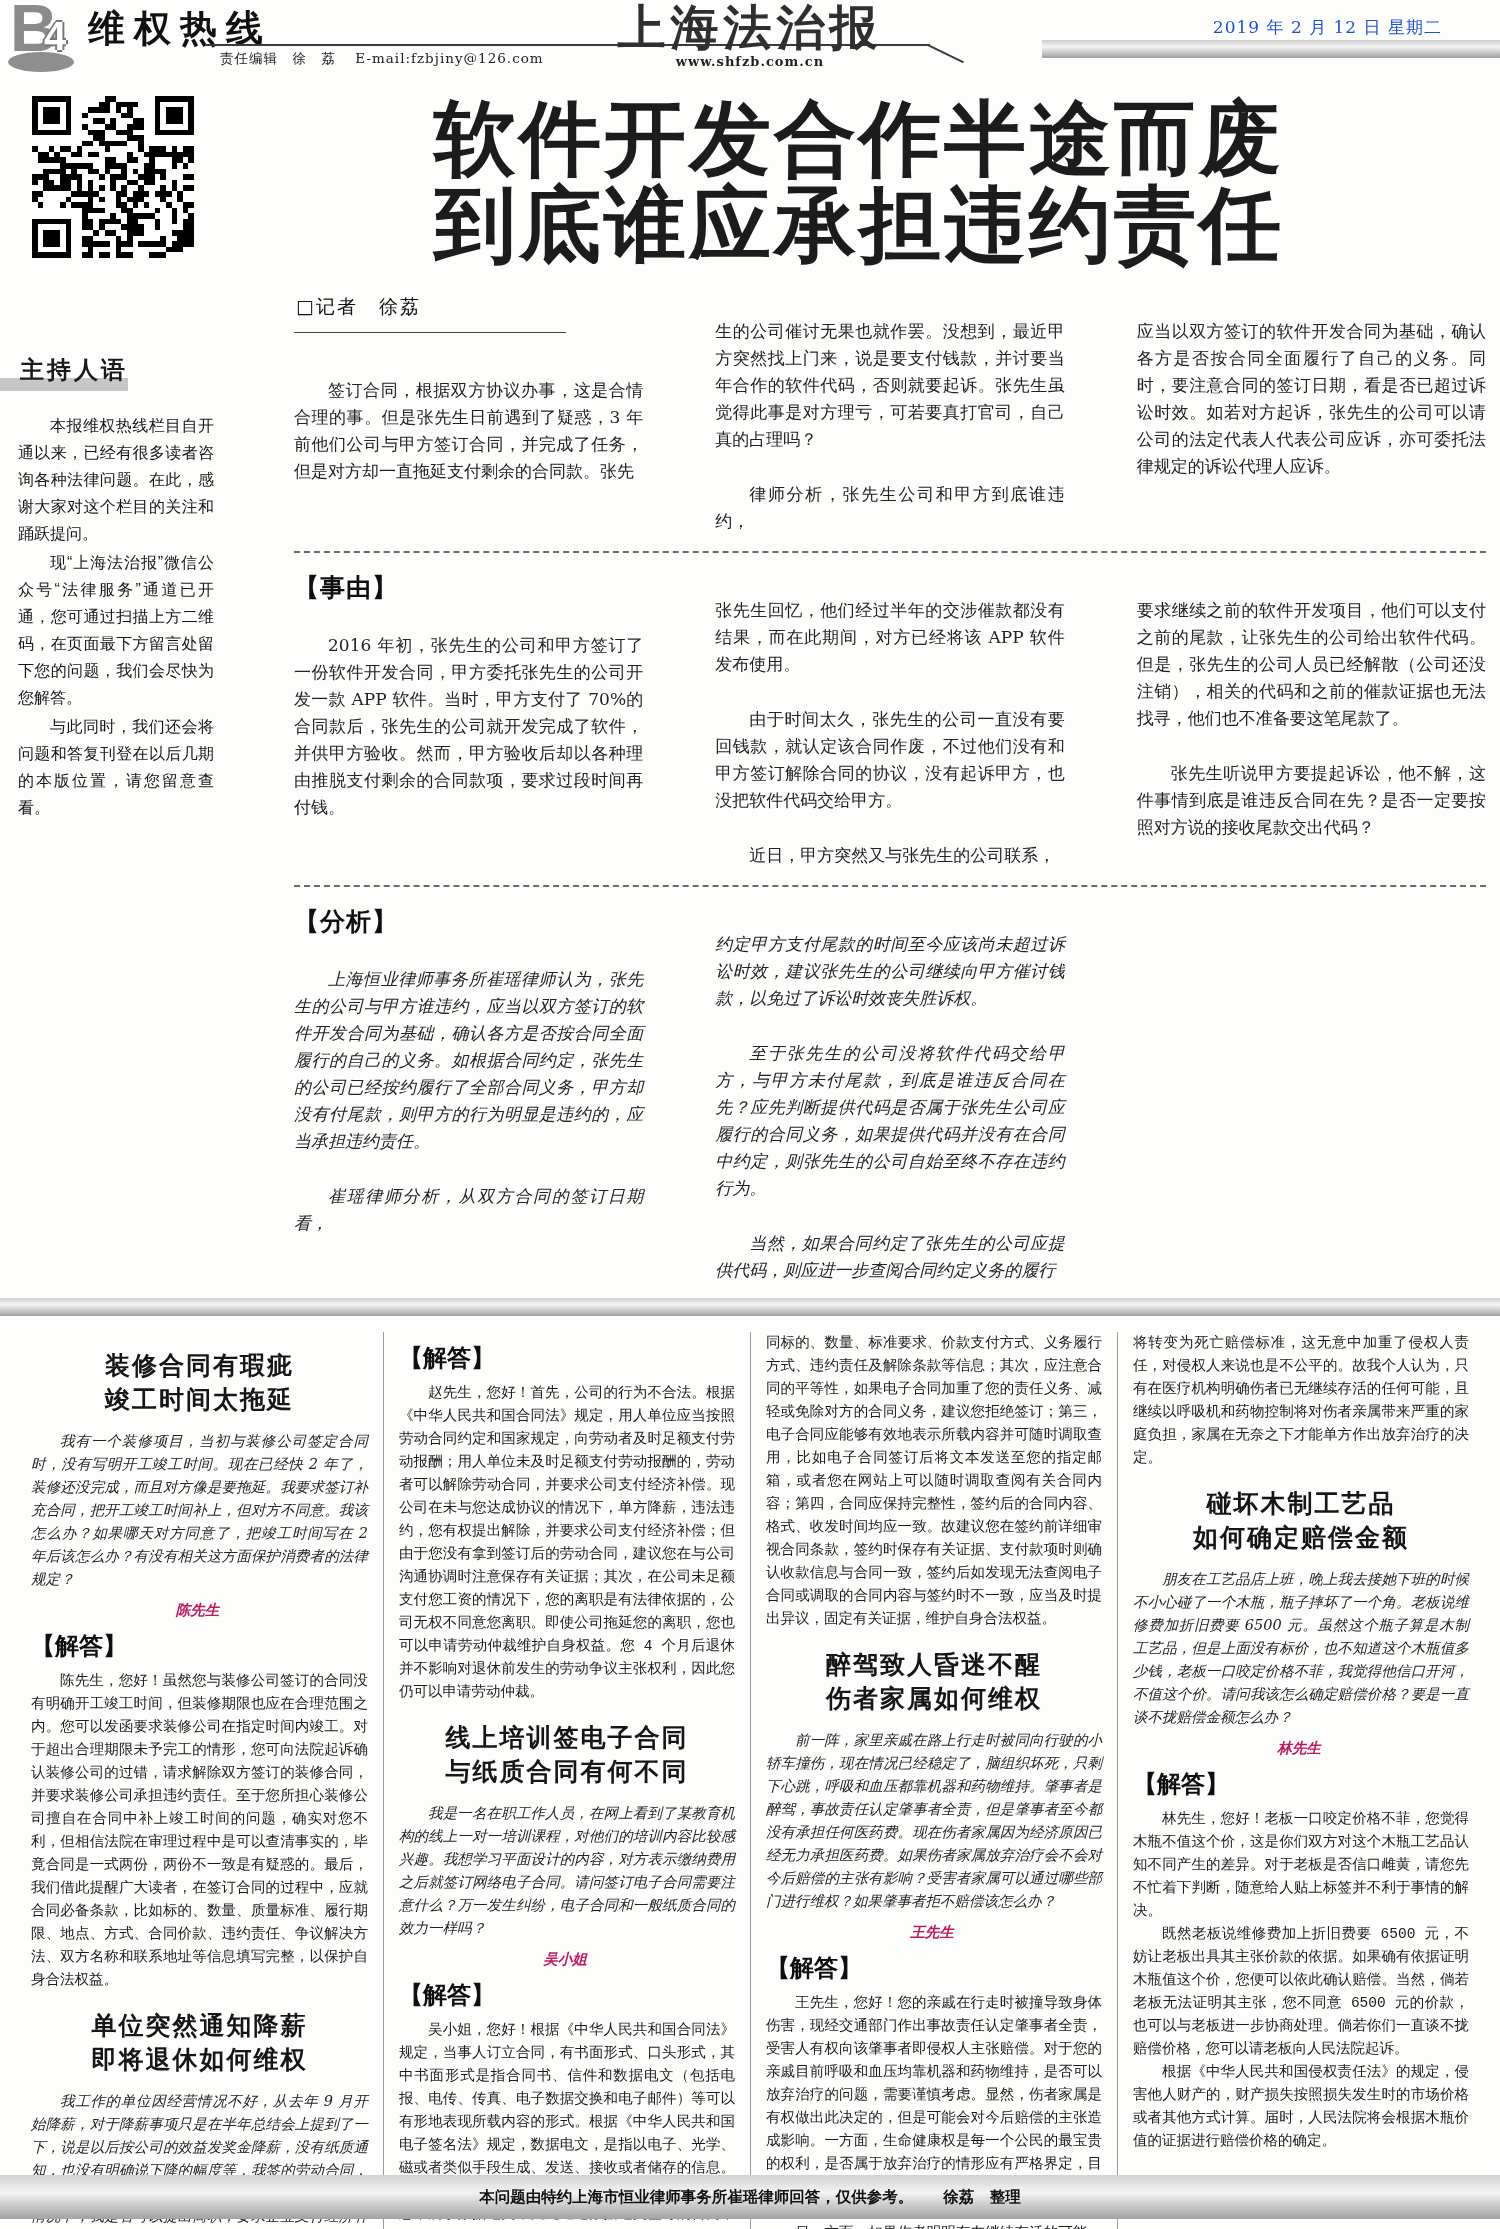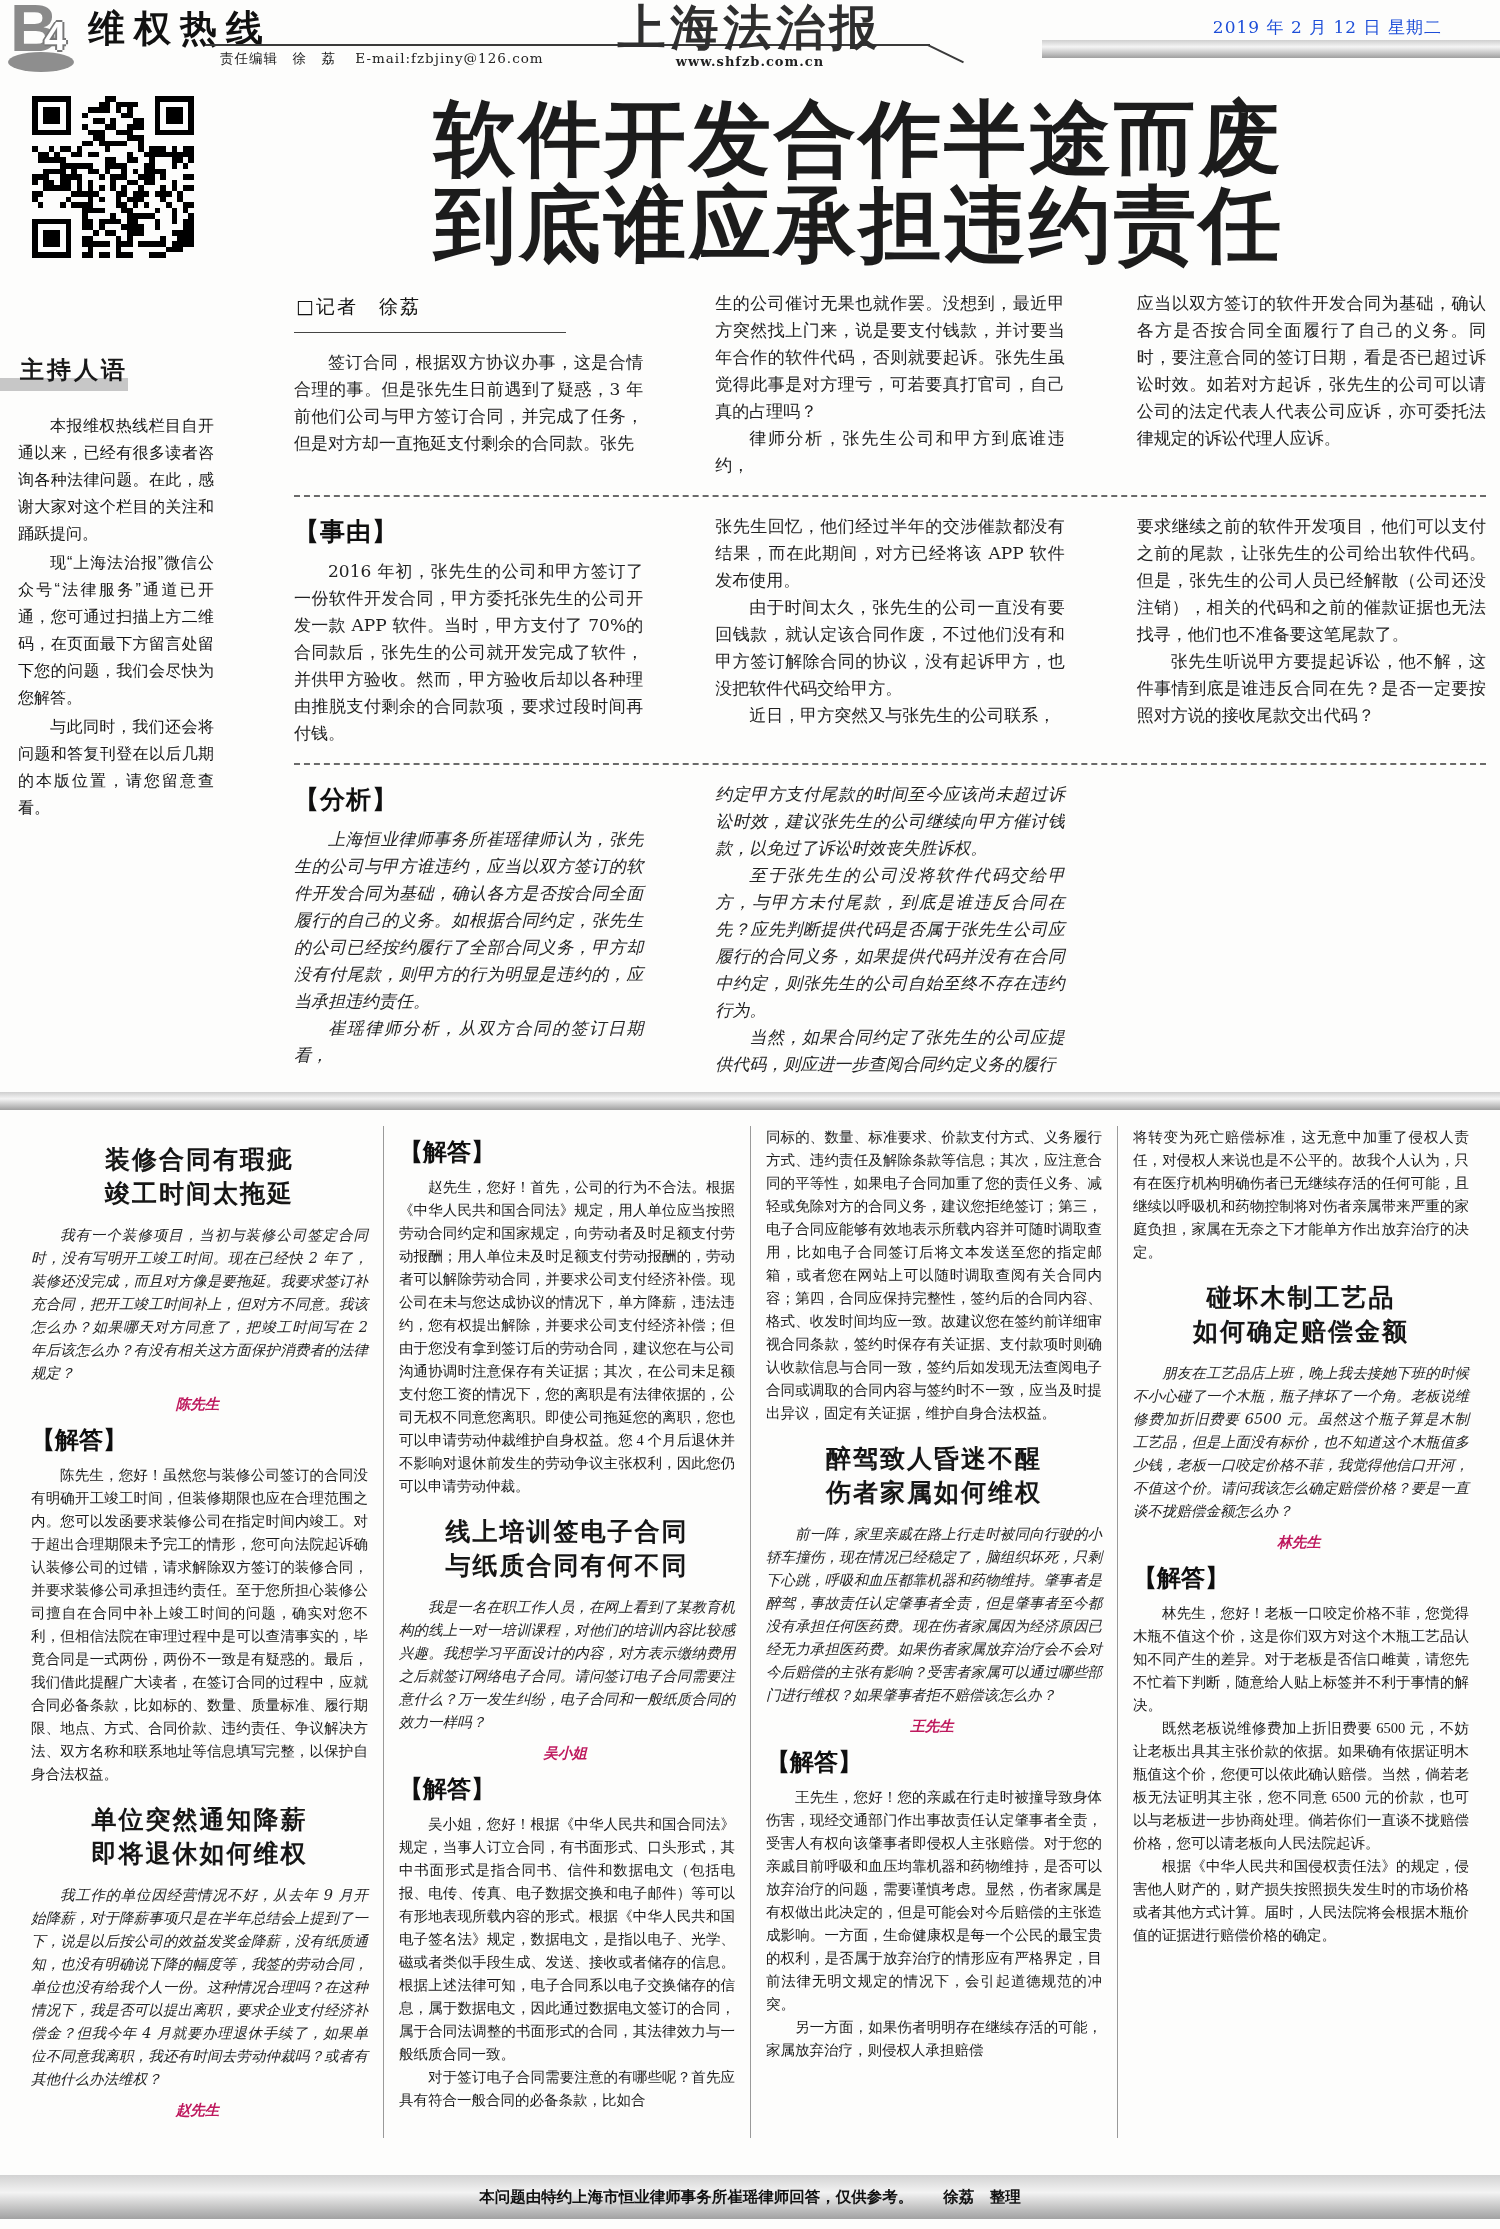--- a/index.html
+++ b/index.html
@@ -30,35 +30,35 @@
   .sidebar { width:202px; flex:none; padding-top:2px; }
   .qr-box { width:162px; height:162px; margin:4px 0 0 14px; }
   .host-note { margin-top:96px; padding-right:6px; font-family:"Liberation Sans",sans-serif; }
   .host-title { position:relative; font-size:24px; font-weight:600; letter-spacing:3px; color:#1a1a1a; margin:0 0 26px 2px; z-index:1; }
   .host-title .bar { position:absolute; left:-20px; bottom:-5px; width:128px; height:13px; background:#c7c7c7; z-index:-1; }
   .host-note p { font-size:16px; line-height:27px; text-align:justify; text-indent:2em; color:#151515; margin-bottom:2px; }
   .main-col { flex:1; padding-left:10px; }
   .headline { text-align:center; font-family:"Liberation Sans",sans-serif; font-weight:800; font-size:82px; line-height:86px; letter-spacing:3px; color:#1c1c1c; margin:6px 0 22px; }
   .grid3 { display:grid; grid-template-columns:1fr 1fr 1fr; column-gap:72px; padding-left:64px; padding-right:2px; }
   .byline { display:inline-block; font-size:19px; letter-spacing:2px; border-bottom:1.5px solid #444; padding:4px 2px 12px; margin-bottom:16px; width:78%; color:#111; }
-  .bodyp { font-size:17px; line-height:27px; text-align:justify; color:#222; }
+  .bodyp { font-size:17px; line-height:27px; text-align:justify; color:#222;margin-top:28px; }
   .ind { text-indent:2em; }
   .sec-head { font-size:25px; font-weight:bold; color:#0f0f0f; margin:2px 0 10px; letter-spacing:1px; }
   .kai { font-style:italic; font-family:"DejaVu Serif",serif; }
   .dash { border:none; border-top:2px dashed #6a6a6a; margin:16px 2px 16px 64px; }
   
   .qa-wrap { margin-top:14px; }
   .qa-grid { display:grid; grid-template-columns:repeat(4,1fr); padding:16px 16px 0; height:1028px; overflow:hidden; }
   .qa-col { padding:0 15px; }
   .qa-col + .qa-col { border-left:1px solid #9a9a9a; }
   .qa-title { text-align:center; font-family:"Liberation Sans",sans-serif; font-size:25px; line-height:34px; font-weight:800; letter-spacing:2px; color:#161616; margin:16px 0 14px; }
   .qa-q { font-size:14.5px; line-height:23px; text-align:justify; text-indent:2em; color:#222; }
   .asker { text-align:center; font-weight:bold; font-size:14.5px; padding-right:4px; margin:10px 0 6px; color:#be185d; }
   .ans-label { font-size:24px; font-weight:bold; margin:10px 0 8px; color:#0f0f0f; }
-  .qa-a { font-family:Liberation Serif, serif; font-size:14.5px; line-height:23px; text-align:justify; text-indent:2em; color:#1b1b1b; }
+  .qa-a { font-family:Liberation Mono, monospace; font-size:14.5px; line-height:23px; text-align:justify; text-indent:2em; color:#1b1b1b; }
   .qa-a.cont { text-indent:0; }
   
   .footer-bar { position:absolute; left:0; right:0; bottom:10px; height:44px;
     background:linear-gradient(180deg,#d2d2d2 0%,#f3f3f3 40%,#bcbcbc 80%,#a2a2a2 100%);
     display:flex; align-items:center; justify-content:center; gap:30px;
     font-size:15.5px; font-weight:bold; color:#111; }
 </style>
 </head>
 <body>
 

